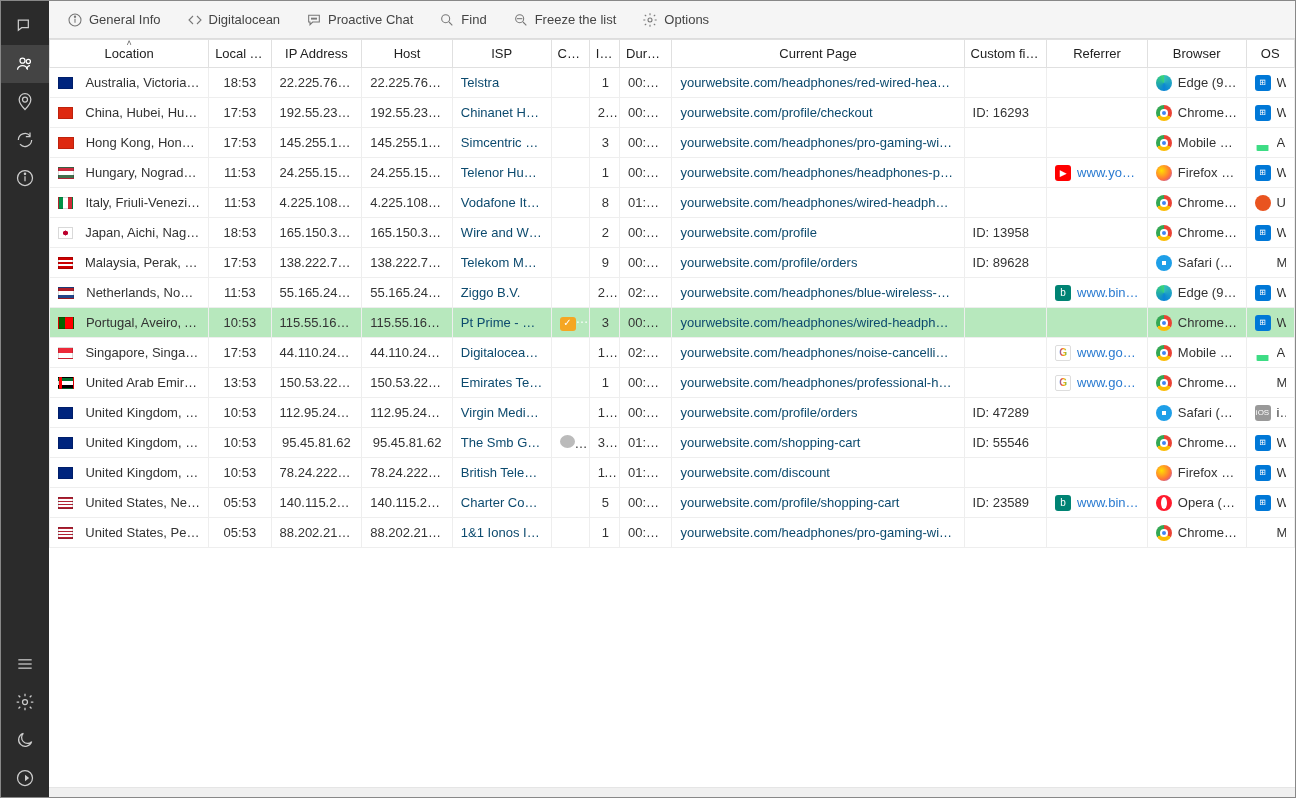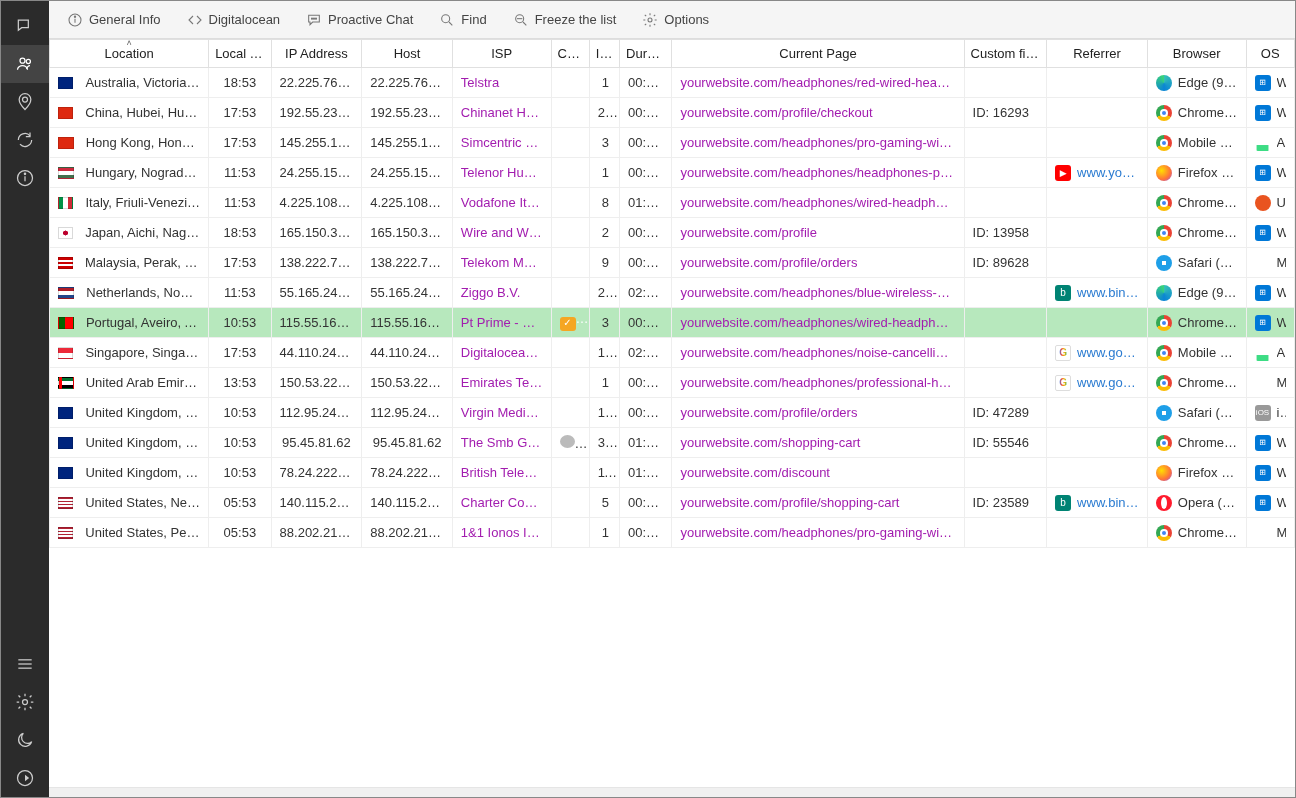--- a/index.html
+++ b/index.html
@@ -40,21 +40,21 @@
   .grid th {
     background:#fff; border:1px solid #e0e0e0; font-weight:400; color:#222; padding:4px 6px; height:28px;
     position:relative; text-align:center; white-space:nowrap; overflow:hidden; text-overflow:ellipsis;
   }
   .grid th .sort-ind { position:absolute; top:-2px; left:50%; transform:translateX(-50%); font-size:9px; color:#666;}
   .grid td {
     border:1px solid #eee; padding:0 8px; height:30px; white-space:nowrap; overflow:hidden; text-overflow:ellipsis;
     color:#333; vertical-align:middle;
   }
   .grid tr.selected td { background:#b7e8bd;}
-  .grid td.link { color:#a21caf;}
+  .grid td.link { color:#0c4a6e;}
   .grid td.num { text-align:right; padding-right:10px;}
   .grid td.center { text-align:center;}
   .flag { display:inline-block; width:18px; height:12px; margin-right:6px; vertical-align:middle; border:0.5px solid rgba(0,0,0,0.15); background:#ddd;}
 
   .cell-flex { display:flex; align-items:center; gap:6px; overflow:hidden;}
   .cell-flex span { white-space:nowrap; overflow:hidden; text-overflow:ellipsis;}
 
   .br-icon, .os-icon, .ref-icon { width:16px;height:16px; flex:0 0 16px; display:inline-flex; align-items:center; justify-content:center; border-radius:3px;}
 
   

